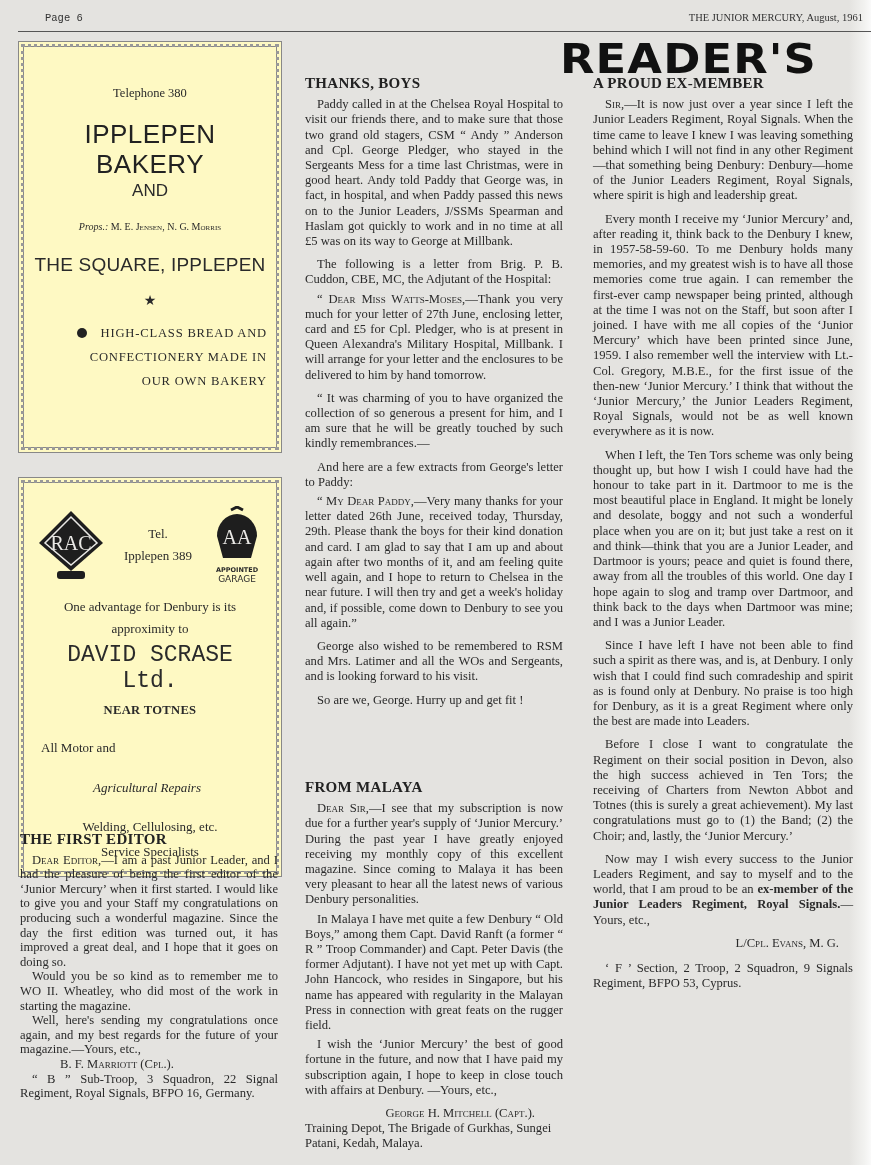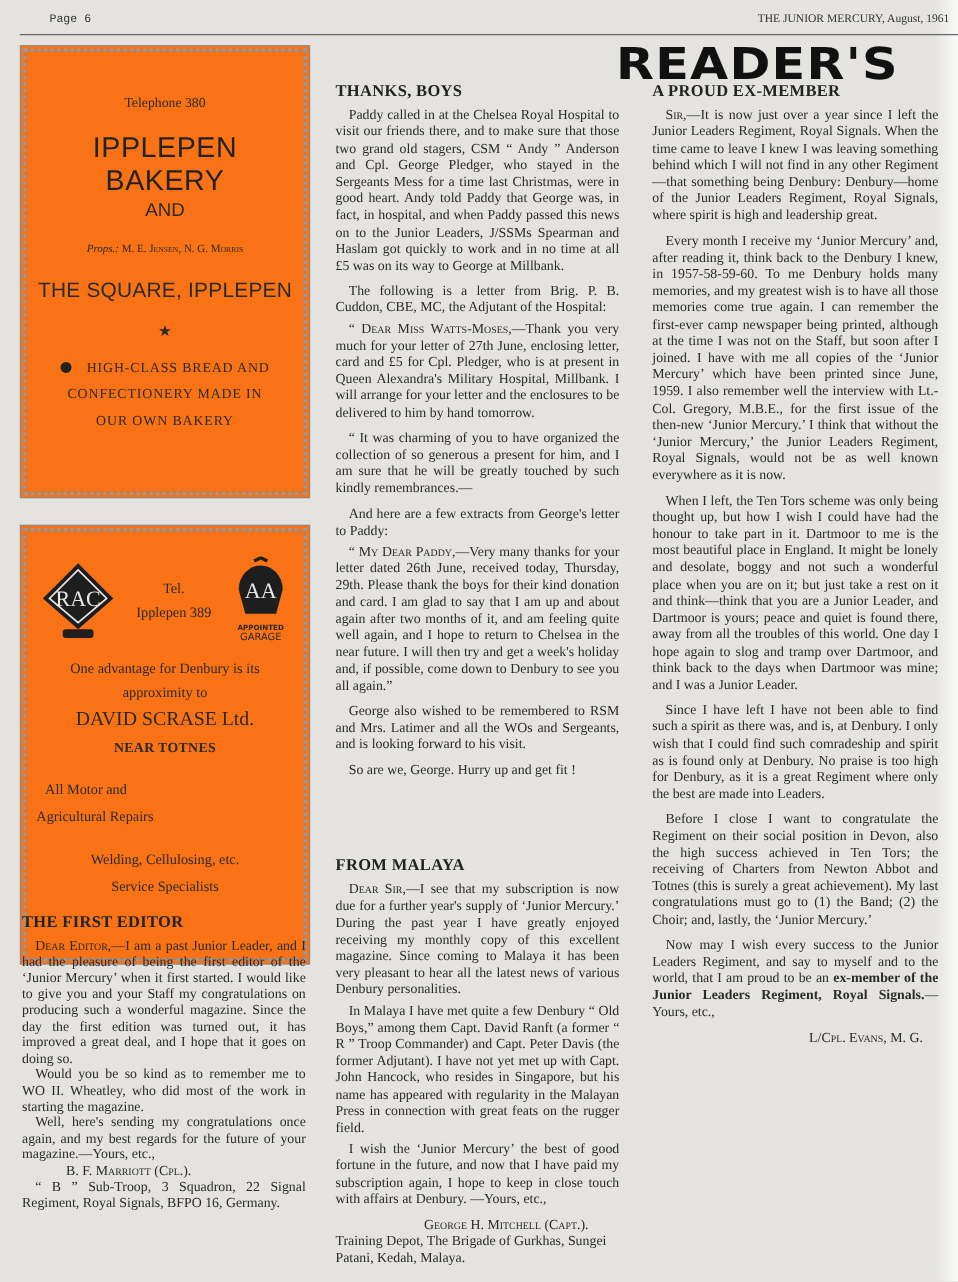--- a/index.html
+++ b/index.html
@@ -12,40 +12,40 @@
   .rh-right{right:8px;}
   .rule{position:absolute;left:18px;right:0;top:31px;height:1px;background:#555;}
   .col{position:absolute;font-size:12.6px;line-height:15.2px;text-align:justify;}
   .col p{margin:0 0 8px 0;text-indent:12px;}
   .col p.tight{margin-bottom:0;}
   .sc{font-variant:small-caps;}
   h3{font-size:15px;margin:0 0 6px 0;text-align:left;font-weight:bold;letter-spacing:.3px;color:#222;}
   .banner{position:absolute;left:560px;top:36px;font-family:"DejaVu Sans","Liberation Sans",sans-serif;
        font-weight:bold;font-size:40px;letter-spacing:1px;color:#111;transform:scaleX(1.12);transform-origin:left;}
   .ad{position:absolute;left:19px;width:254px;border:4px solid transparent;
-      background:#f97316;
+      background:#fef9c3;
       box-shadow:0 0 0 1px #888, inset 0 0 0 1px #888;
       outline:3px dotted #999;outline-offset:-5px;}
   .ad .inner{padding:0 10px;text-align:center;}
   .sans{font-family:"DejaVu Sans","Liberation Sans",sans-serif;}
   .ad1-tel{margin-top:40px;font-size:12.5px;}
   .ad1-big{font-family:"Liberation Sans",sans-serif;font-size:26px;line-height:30px;color:#222;letter-spacing:.5px;}
   .ad1-and{font-family:"Liberation Sans",sans-serif;font-size:17px;margin:2px 0;}
   .ad1-props{font-size:10px;margin-top:20px;}
   .ad1-square{font-family:"Liberation Sans",sans-serif;font-size:19px;margin-top:22px;letter-spacing:.2px;}
   .star{font-size:14px;margin-top:16px;}
-  .ad1-feature{font-size:12.6px;letter-spacing:.8px;line-height:24px;margin-top:12px;text-align:center;}
+  .ad1-feature{font-size:12.6px;letter-spacing:.8px;line-height:24px;margin-top:12px;text-align:right;}
   .bullet{display:inline-block;width:10px;height:10px;border-radius:50%;background:#222;margin-right:14px;vertical-align:-1px;}
   .logos{display:flex;justify-content:space-between;align-items:center;margin-top:24px;padding:0 4px;}
   .tel2{font-size:13px;line-height:22px;text-align:center;}
   .ad2-line{font-size:13px;line-height:22px;}
-  .ad2-big{font-family:Liberation Serif, serif;font-size:18px;margin:2px 0 4px;}
+  .ad2-big{font-family:Liberation Mono, monospace;font-size:23px;margin:2px 0 4px;}
   .ad2-bold{font-weight:bold;font-size:12.6px;line-height:24px;letter-spacing:.3px;}
   .ad2-left{text-align:left;padding-left:8px;font-size:13px;margin-top:18px;}
-  .ad2-right{text-align:left;padding-right:6px;font-size:13px;margin-top:8px;}
+  .ad2-right{text-align:center;padding-right:6px;font-size:13px;margin-top:24px;font-style:italic;}
   .ad2-svc{font-size:13px;line-height:25px;}
   .center{text-align:left;}
 </style>
 </head>
 <body>
 
 <div class="page-edge"></div>
 
 <div class="running-head rh-left">Page 6</div>
 <div class="running-head rh-right">THE JUNIOR MERCURY, August, 1961</div>
@@ -140,13 +140,14 @@
 
 <div class="col" style="left:593px;width:260px;top:76px;">
   <h3>A PROUD EX-MEMBER</h3>
   <p><span class="sc">Sir,</span><span>—It is now just over a year since I left the Junior Leaders Regiment, Royal Signals. When the time came to leave I knew I was leaving something behind which I will not find in any other Regiment—that something being Denbury: Denbury—home of the Junior Leaders Regiment, Royal Signals, where spirit is high and leadership great.</span></p>
   <p>Every month I receive my ‘Junior Mercury’ and, after reading it, think back to the Denbury I knew, in 1957-58-59-60. To me Denbury holds many memories, and my greatest wish is to have all those memories come true again. I can remember the first-ever camp newspaper being printed, although at the time I was not on the Staff, but soon after I joined. I have with me all copies of the ‘Junior Mercury’ which have been printed since June, 1959. I also remember well the interview with Lt.-Col. Gregory, M.B.E., for the first issue of the then-new ‘Junior Mercury.’ I think that without the ‘Junior Mercury,’ the Junior Leaders Regiment, Royal Signals, would not be as well known everywhere as it is now.</p>
   <p>When I left, the Ten Tors scheme was only being thought up, but how I wish I could have had the honour to take part in it. Dartmoor to me is the most beautiful place in England. It might be lonely and desolate, boggy and not such a wonderful place when you are on it; but just take a rest on it and think—think that you are a Junior Leader, and Dartmoor is yours; peace and quiet is found there, away from all the troubles of this world. One day I hope again to slog and tramp over Dartmoor, and think back to the days when Dartmoor was mine; and I was a Junior Leader.</p>
   <p>Since I have left I have not been able to find such a spirit as there was, and is, at Denbury. I only wish that I could find such comradeship and spirit as is found only at Denbury. No praise is too high for Denbury, as it is a great Regiment where only the best are made into Leaders.</p>
   <p>Before I close I want to congratulate the Regiment on their social position in Devon, also the high success achieved in Ten Tors; the receiving of Charters from Newton Abbot and Totnes (this is surely a great achievement). My last congratulations must go to (1) the Band; (2) the Choir; and, lastly, the ‘Junior Mercury.’</p>
   <p><span>Now may I wish every success to the Junior Leaders Regiment, and say to myself and to the world, that I am proud to be an</span> <b>ex-member of the Junior Leaders Regiment, Royal Signals.</b><span>—Yours, etc.,</span></p>
   <div class="sc" style="text-align:right;padding-right:14px;margin:6px 0 10px;">L/Cpl. Evans, M. G.</div>
+  <p class="tight">‘ F ’ Section, 2 Troop, 2 Squadron, 9 Signals Regiment, BFPO 53, Cyprus.</p>
 </div>
 
 </body></html>

